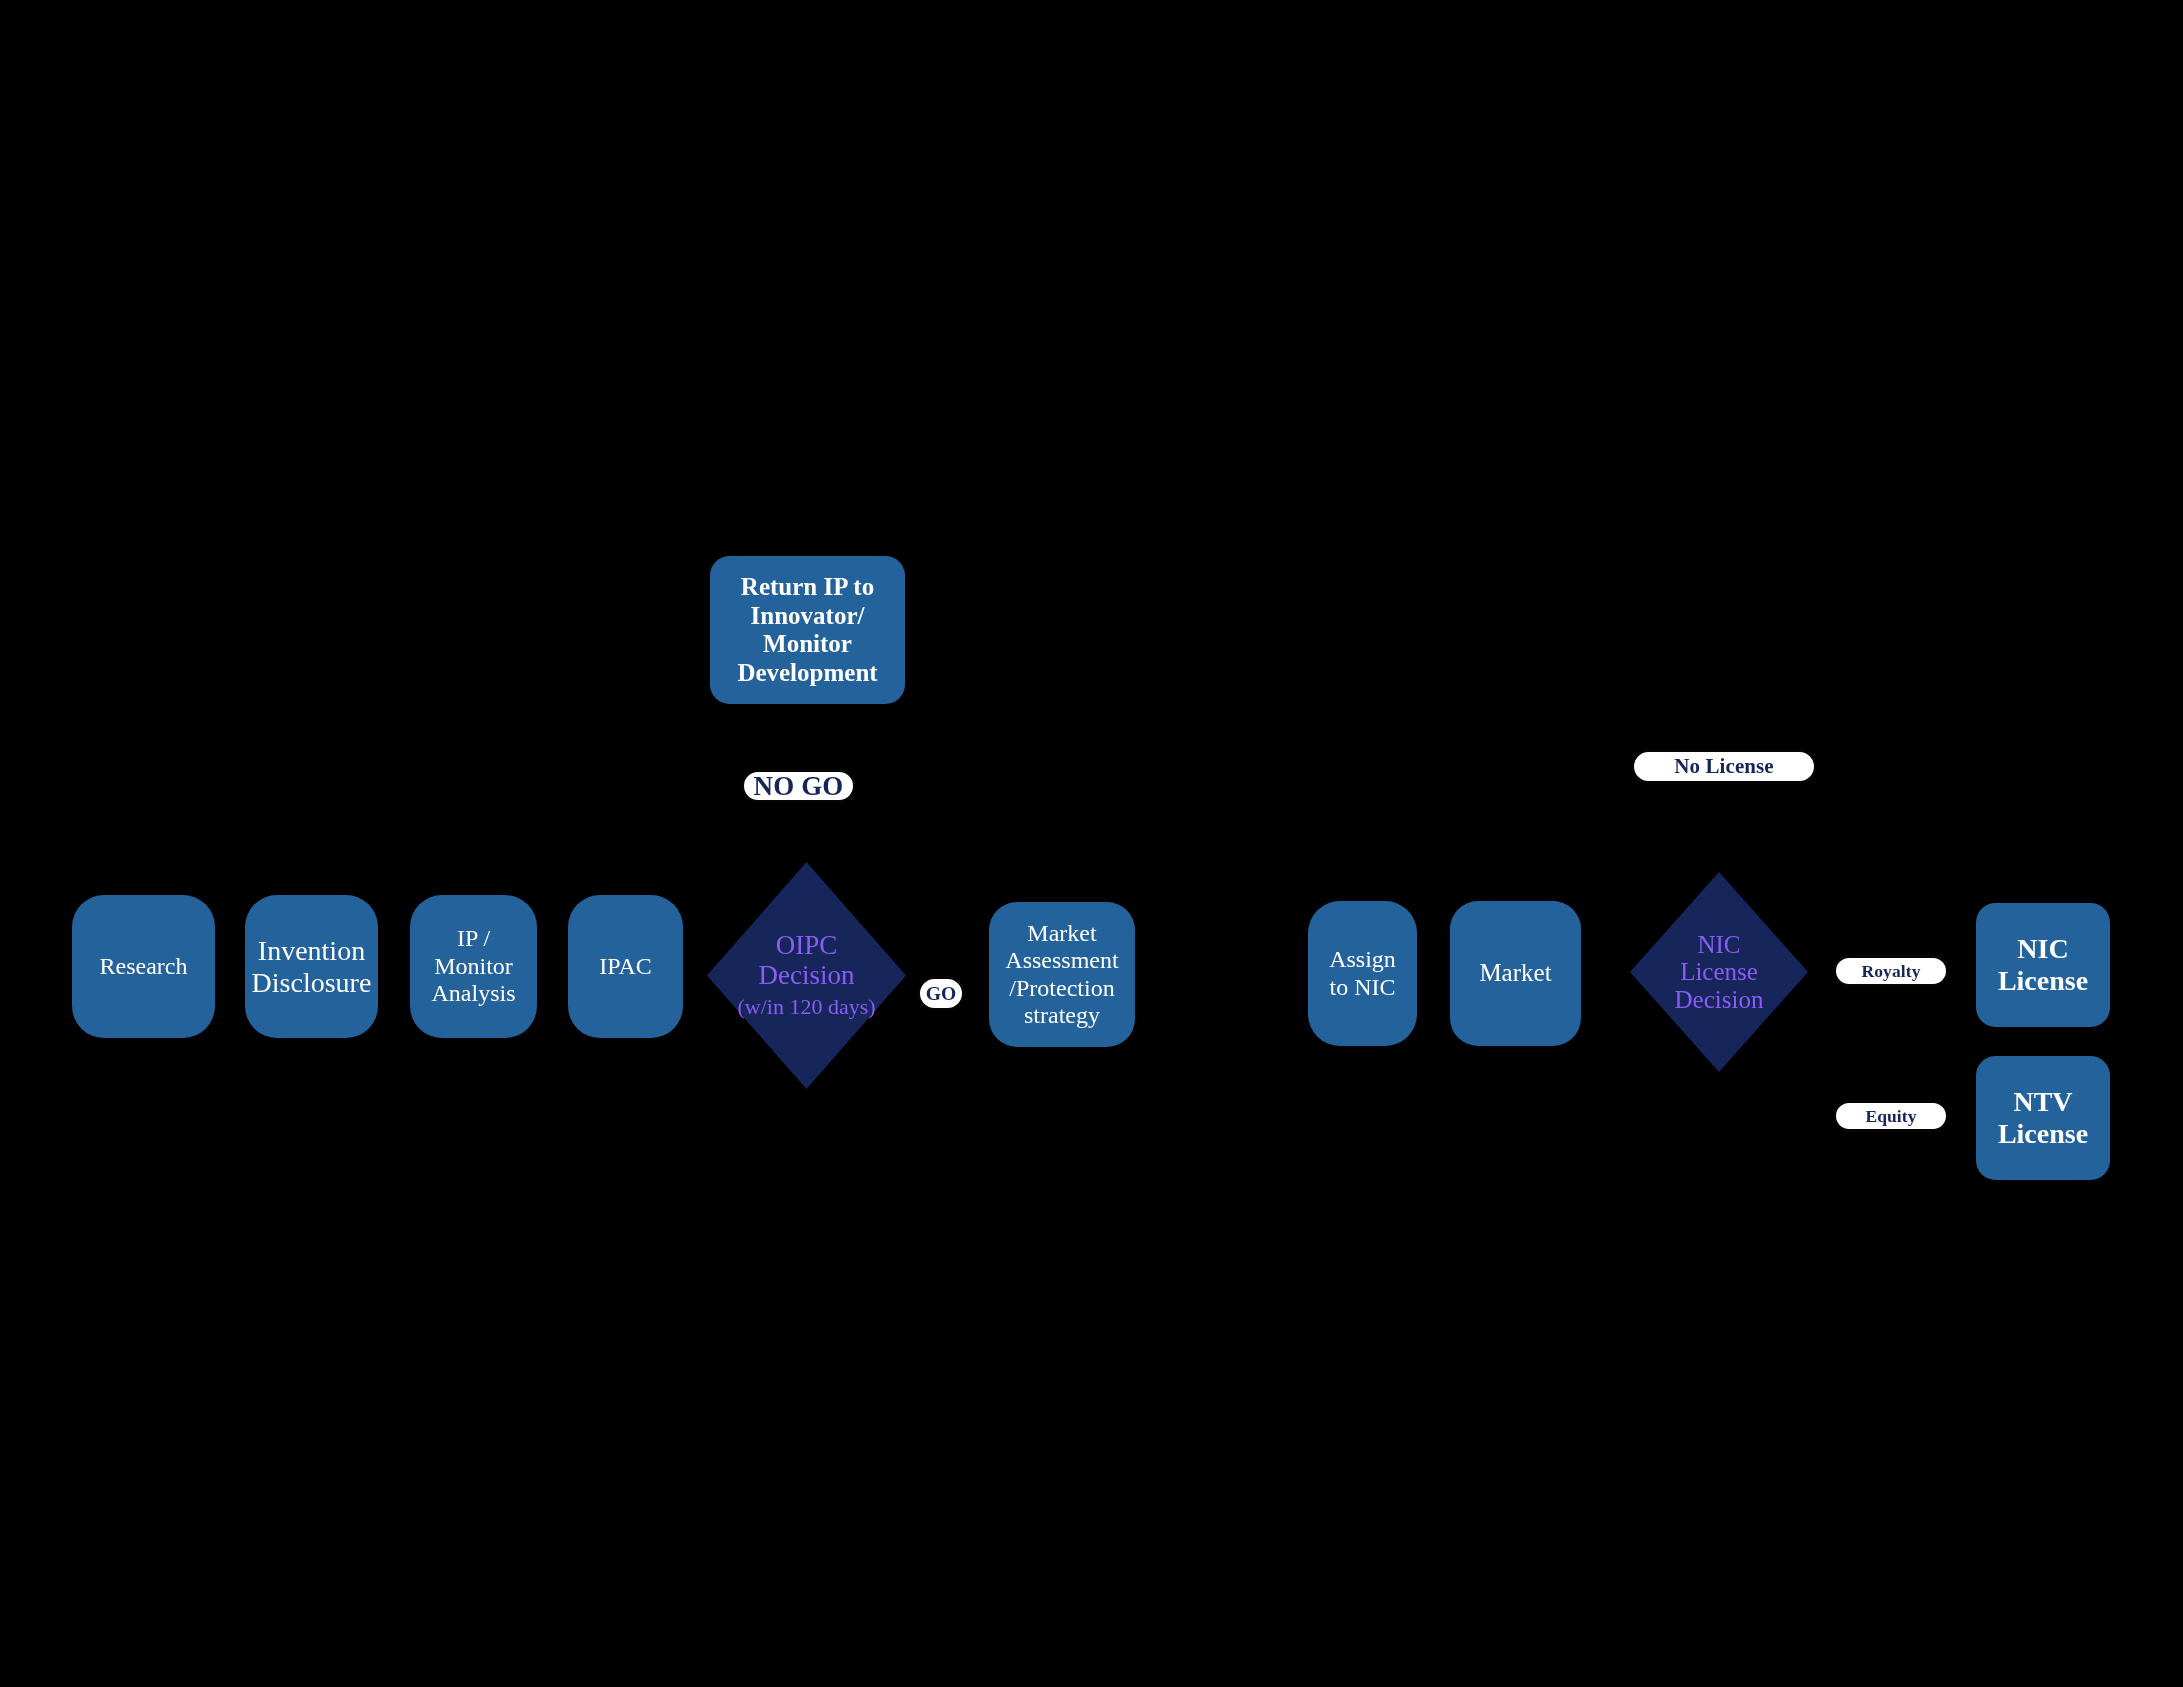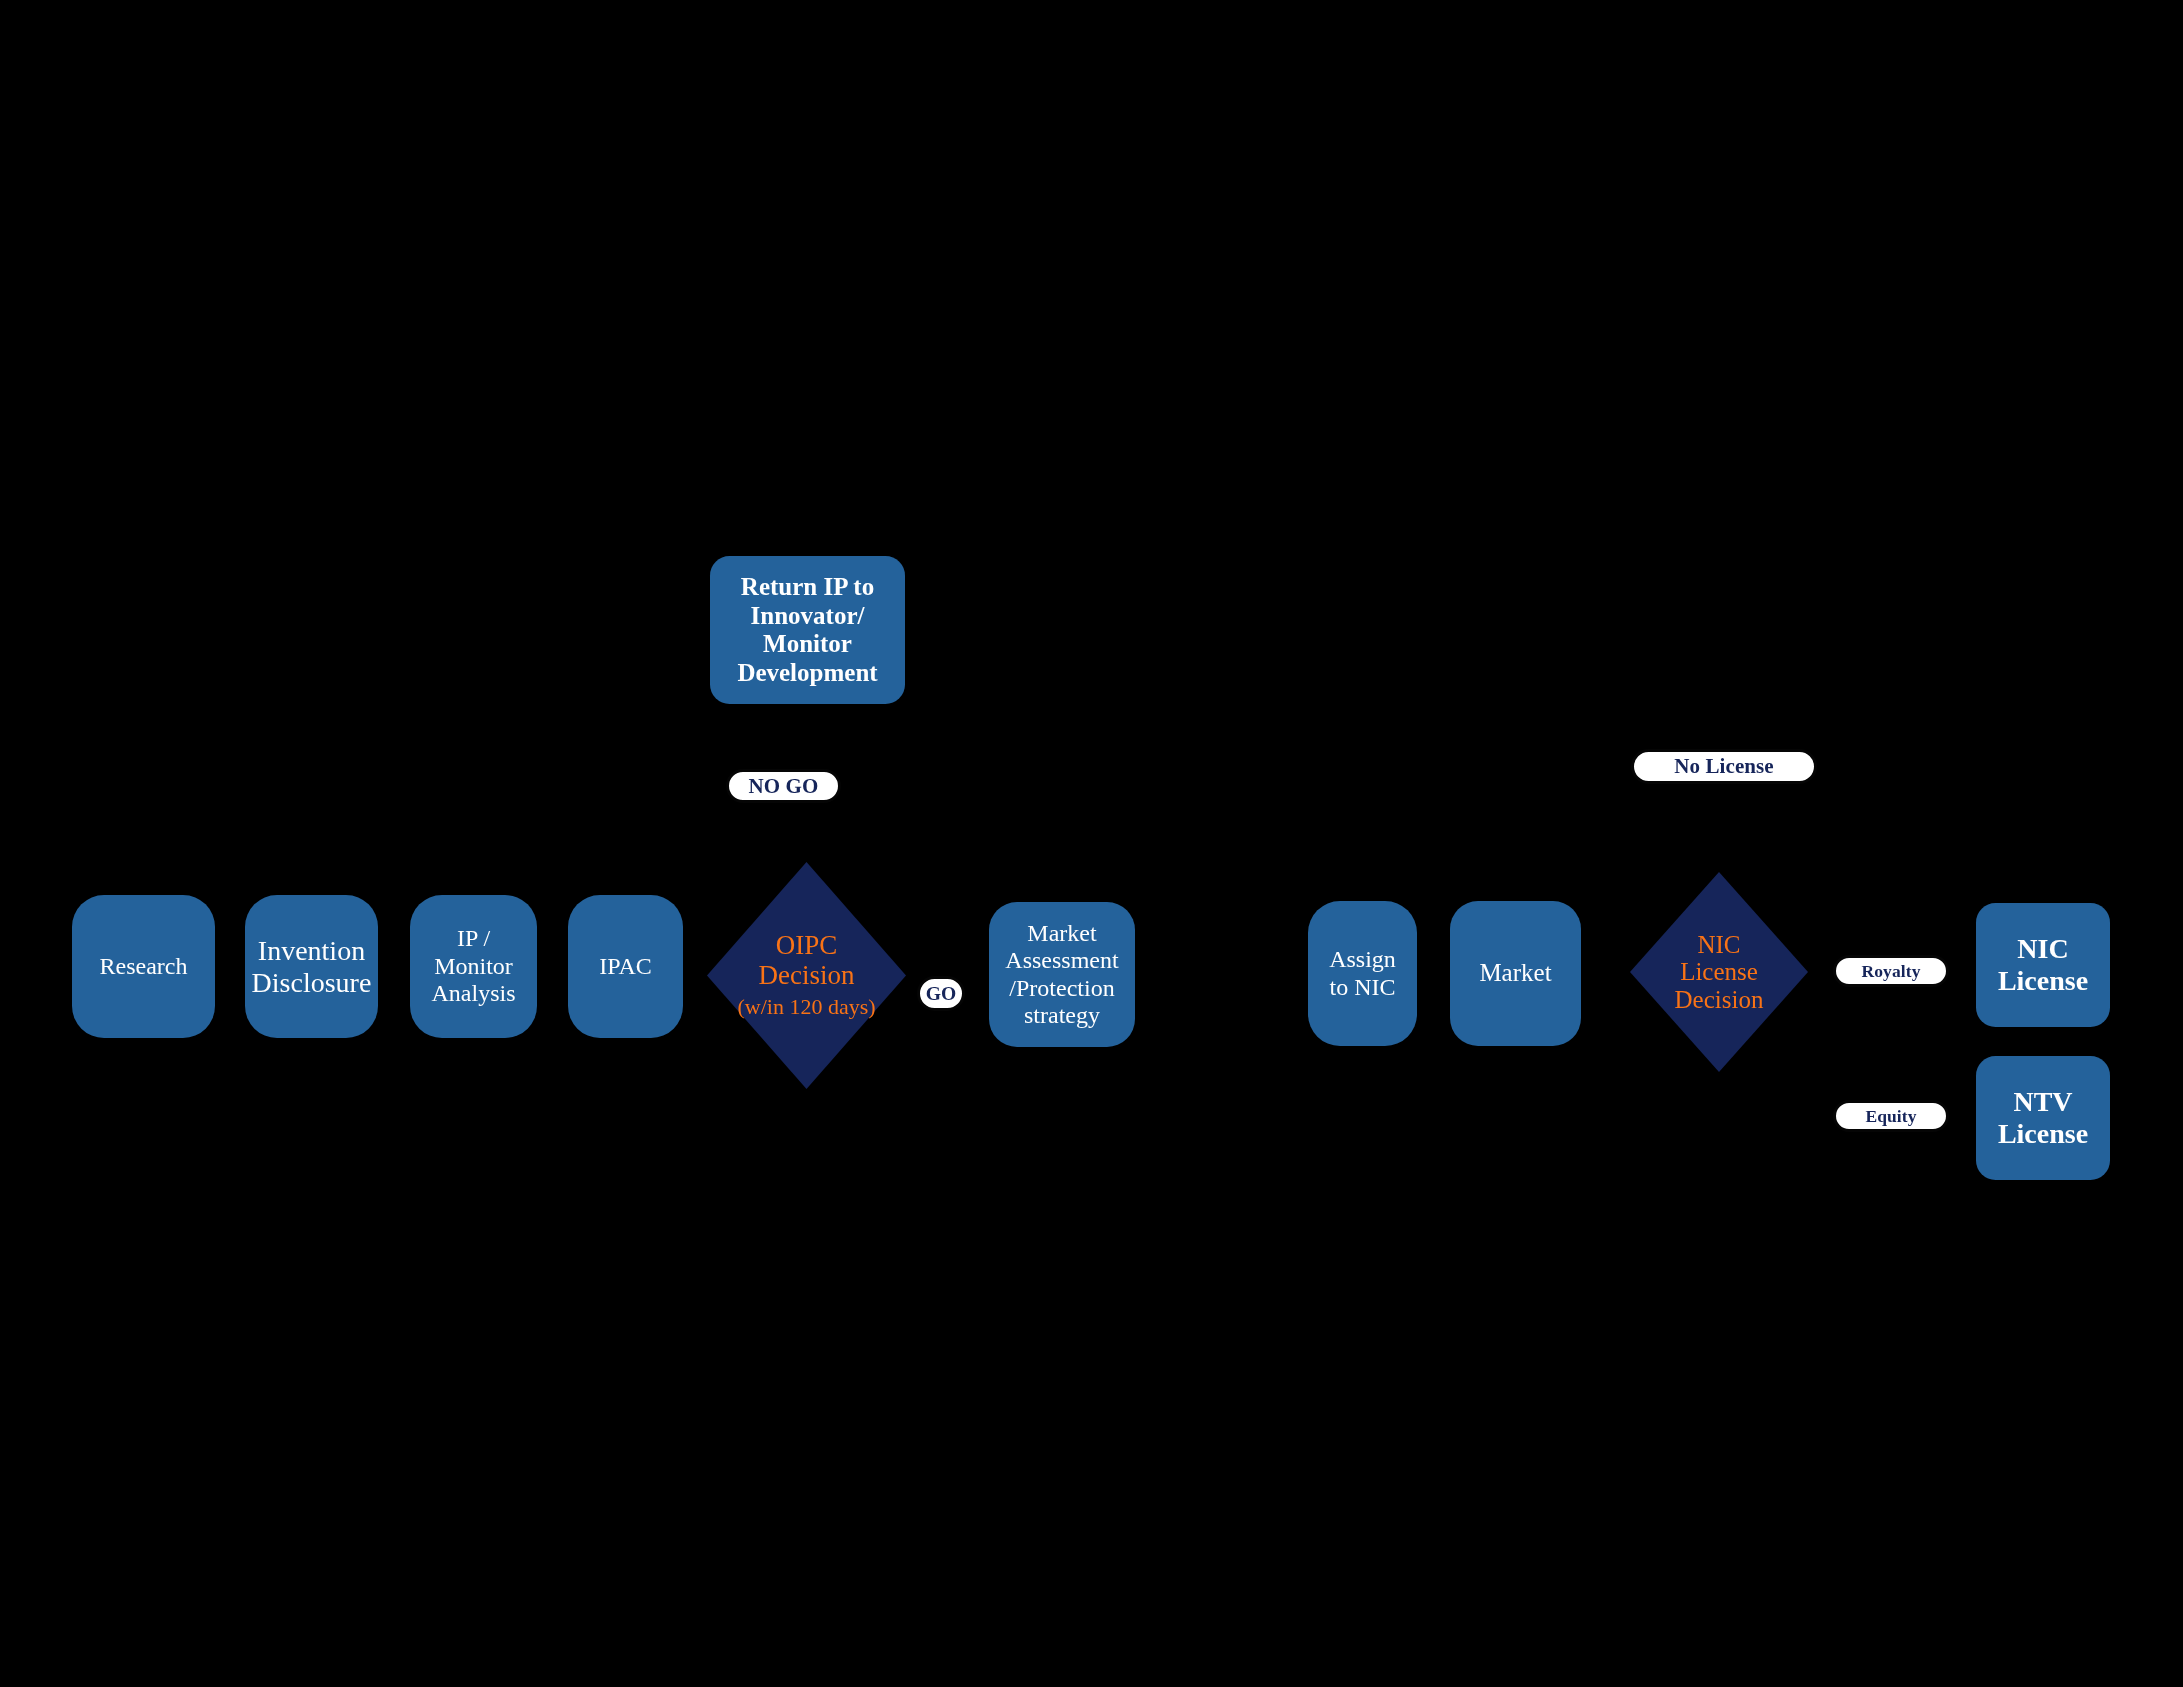--- a/index.html
+++ b/index.html
@@ -44,21 +44,21 @@
   .diamond-shape {
     position: absolute;
     inset: 0;
     background: #16255A;
     clip-path: polygon(50% 0%, 100% 50%, 50% 100%, 0% 50%);
     border-radius: 13px;
   }
   .diamond-label {
     position: relative;
     z-index: 2;
-    color: #f97316;
+    color: #8b5cf6;
     text-align: center;
     line-height: 1.1;
     white-space: pre-line;
   }
   .diamond-sub {
     display: block;
     font-size: 22px;
     line-height: 1.18;
     margin-top: 3.3px;
   }
@@ -91,21 +91,21 @@
   #node-market          { left: 1450px; top: 901px; width: 131px;  height: 145px;  font-size: 25px; }
   #node-returnip        { left: 710px; top: 556px; width: 195px;  height: 148px;  font-size: 25px; font-weight: bold; border-radius: 19.6px; }
   #node-niclicense      { left: 1976px; top: 903px; width: 134px;  height: 124px;  font-size: 28px; font-weight: bold; border-radius: 19.6px; }
   #node-ntvlicense      { left: 1976px; top: 1056px; width: 134px;  height: 124px;  font-size: 28px; font-weight: bold; border-radius: 19.6px; }
 
   #diamond-oipc         { left: 707px; top: 862px; width: 199px;  height: 227px; }
   #diamond-oipc .diamond-label { font-size: 27px; }
   #diamond-nic          { left: 1630px; top: 872px; width: 178px;  height: 200px; }
   #diamond-nic .diamond-label { font-size: 25px; }
 
-  #pill-nogo            { left: 726px; top: 769px; width: 115px;  height: 34px;  font-size: 21px; text-align: center; }
+  #pill-nogo            { left: 741px; top: 769px; width: 115px;  height: 34px;  font-size: 27px; text-align: center; }
   #pill-go              { left: 917px; top: 976px; width: 48px;   height: 35px;  font-size: 19.6px; }
   #pill-nolicense       { left: 1631px; top: 749px; width: 186px;  height: 35px;  font-size: 21px; }
   #pill-royalty         { left: 1833px; top: 955px; width: 116px;  height: 32px;  font-size: 17.5px; }
   #pill-equity          { left: 1833px; top: 1100px; width: 116px;  height: 32px;  font-size: 17.5px; }
 </style>
 </head>
 <body>
 
 <div id="stage">
 

